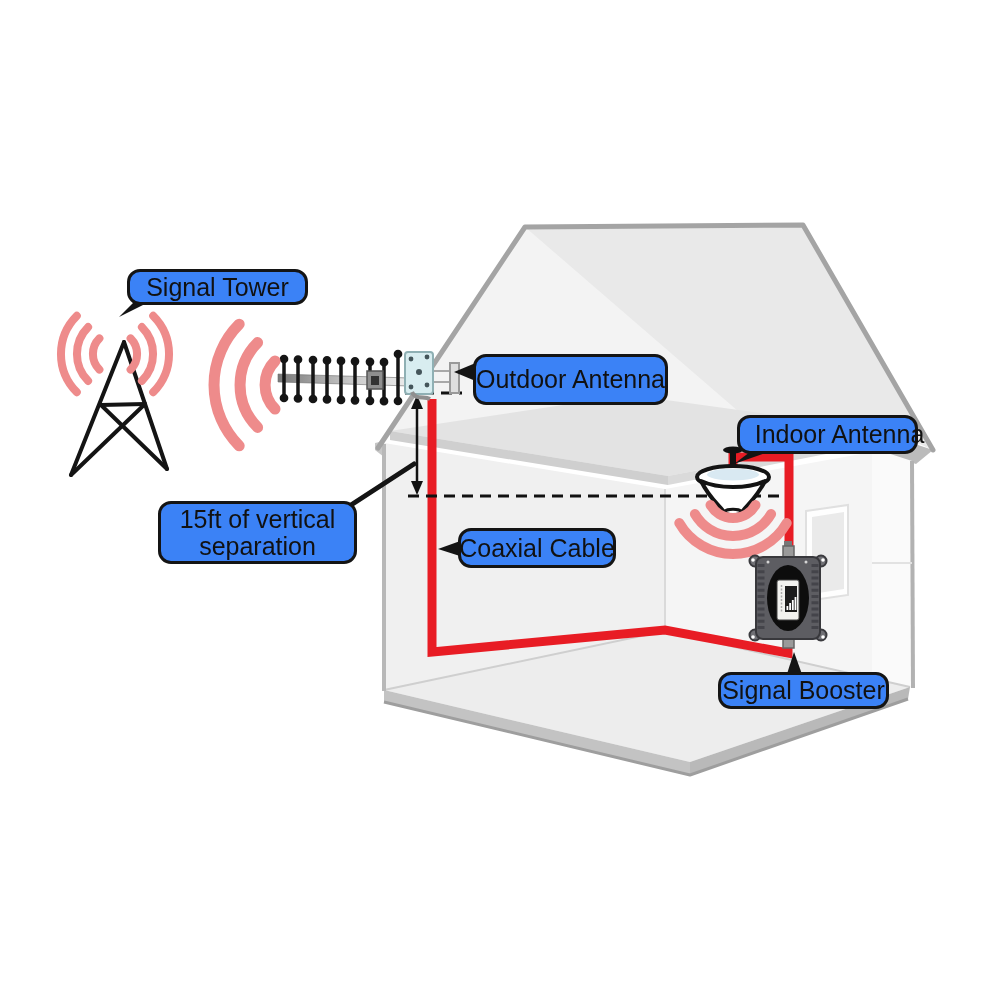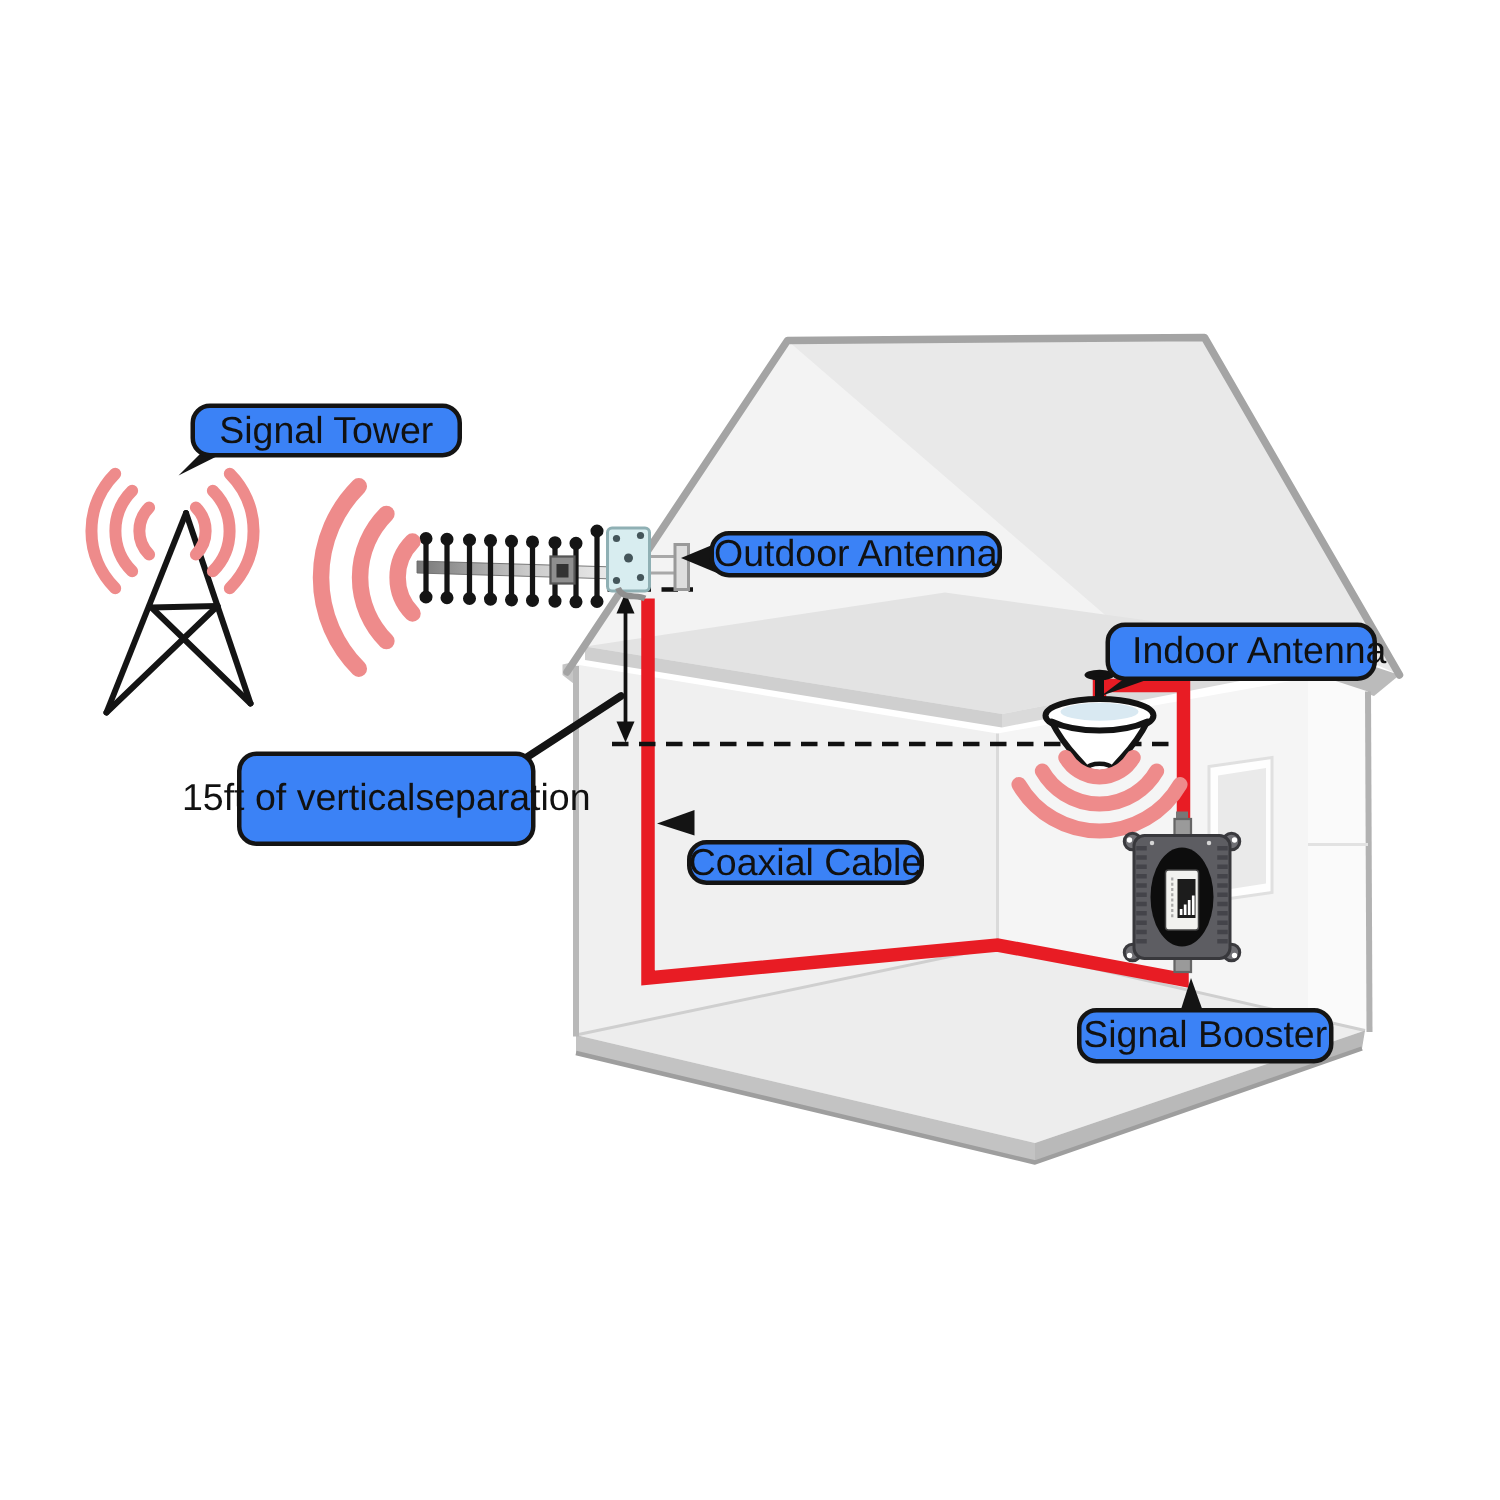--- a/index.html
+++ b/index.html
@@ -3,21 +3,21 @@
 <meta charset="utf-8">
 <style>
   html,body{margin:0;padding:0;background:#ffffff;}
   #stage{position:relative;width:1000px;height:1000px;background:#fff;overflow:hidden;
          font-family:"Liberation Sans","DejaVu Sans",sans-serif;}
   #art{position:absolute;left:0;top:0;}
   .bubble{position:absolute;box-sizing:border-box;background:#3b82f6;
           border:3px solid var(--line-dark,#141414);border-radius:13px;
           display:flex;align-items:center;justify-content:center;
           font-size:25px;color:#111;white-space:nowrap;z-index:5;line-height:1.05;}
-  .bubble.two-line{flex-direction:row;font-size:25px;line-height:27px;}
+  .bubble.two-line{flex-direction:column;font-size:25px;line-height:27px;}
   .wave{fill:none;stroke:var(--wave-pink,#ee8b8b);stroke-linecap:round;}
   .cable{fill:none;stroke:var(--cable-red,#e81c24);stroke-width:9;stroke-linejoin:miter;}
   .dash{fill:none;stroke:#111;stroke-width:3;stroke-dasharray:11 7;}
   .tower-line{fill:none;stroke:#141414;stroke-width:4;stroke-linecap:round;}
   .tail{fill:#141414;stroke:none;}
 </style>
 </head>
 <body>
 
 <div id="stage">
@@ -200,29 +200,29 @@
     <polygon class="tail" points="478,362 478,382 454,372"></polygon>
     <polygon class="tail" points="750,452 768,452 734,464"></polygon>
     <polygon class="tail" points="463,540 463,557 438,549"></polygon>
     <polygon class="tail" points="786,677 803,677 794,652"></polygon>
   </svg>
 
   <div class="bubble" style="left:127px;top:269px;width:181px;height:36px;">
     <span>Signal Tower</span>
   </div>
 
-  <div class="bubble" style="left:473px;top:354px;width:195px;height:31px;">
+  <div class="bubble" style="left:473px;top:354px;width:195px;height:51px;">
     <span>Outdoor Antenna</span>
   </div>
 
   <div class="bubble" style="left:737px;top:415px;width:181px;height:39px;padding-left:24px;">
     <span>Indoor Antenna</span>
   </div>
 
-  <div class="bubble" style="left:458px;top:528px;width:158px;height:30px;margin-top:32px;">
+  <div class="bubble" style="left:458px;top:528px;width:158px;height:40px;">
     <span>Coaxial Cable</span>
   </div>
 
   <div class="bubble" style="left:718px;top:672px;width:171px;height:37px;text-align:right;">
     <span>Signal Booster</span>
   </div>
 
   <div class="bubble two-line" style="left:158px;top:501px;width:199px;height:63px;">
     <span>15ft of vertical</span>
     <span>separation</span>

